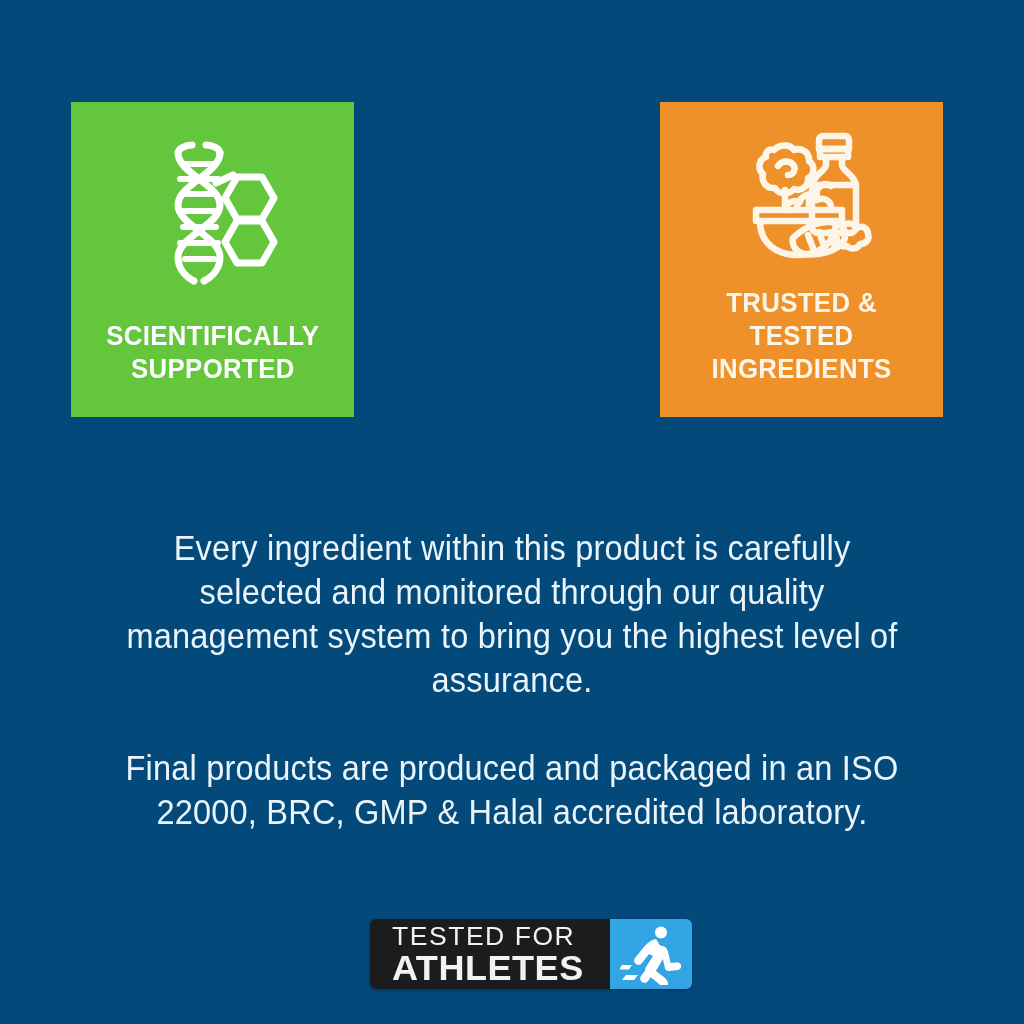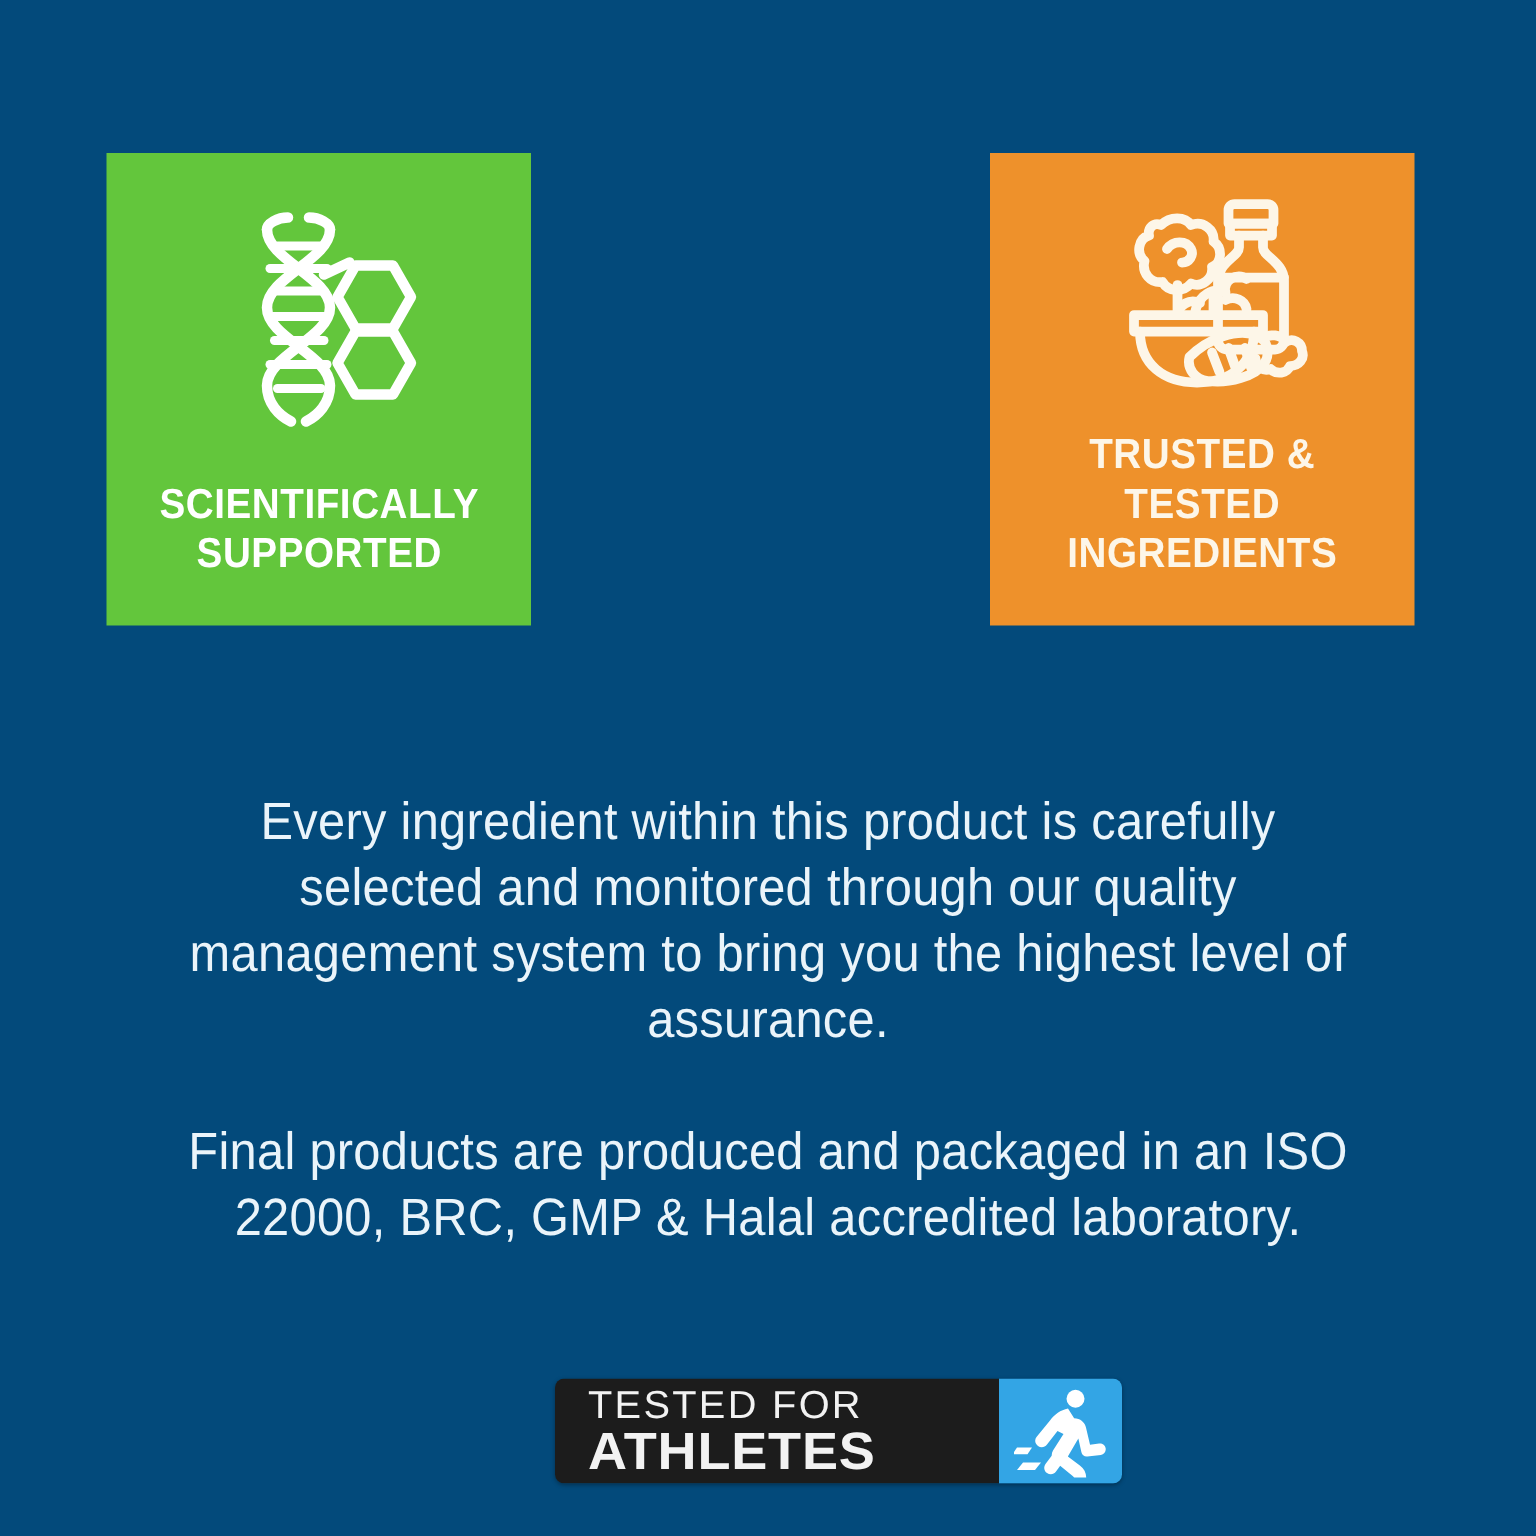--- a/index.html
+++ b/index.html
@@ -89,21 +89,21 @@
     margin: 0;
     letter-spacing: 0.2px;
   }
   .paragraph + .paragraph { margin-top: 44px; }
 
   
   .footer-logo {
     position: absolute;
     left: 370px;
     top: 919px;
-    width: 378px;
+    width: 322px;
     height: 70px;
     display: flex;
     border-radius: 6px;
     overflow: hidden;
     box-shadow: 0 1px 3px rgba(0,0,0,0.35);
   }
   .logo-text-block {
     background: #1C1C1C;
     flex: 1 1 auto;
     display: flex;

